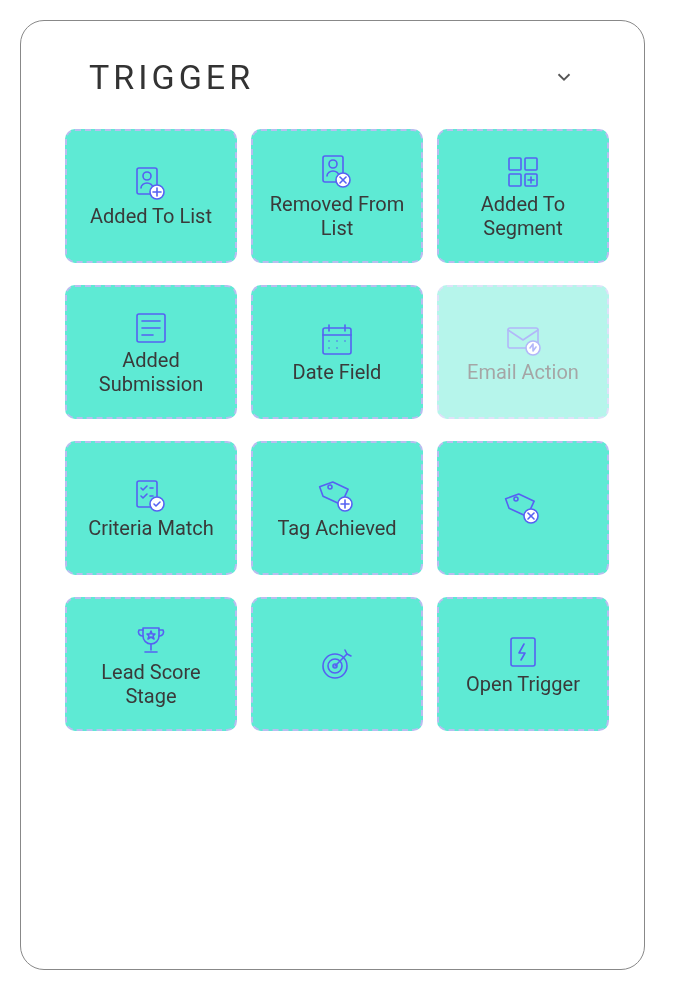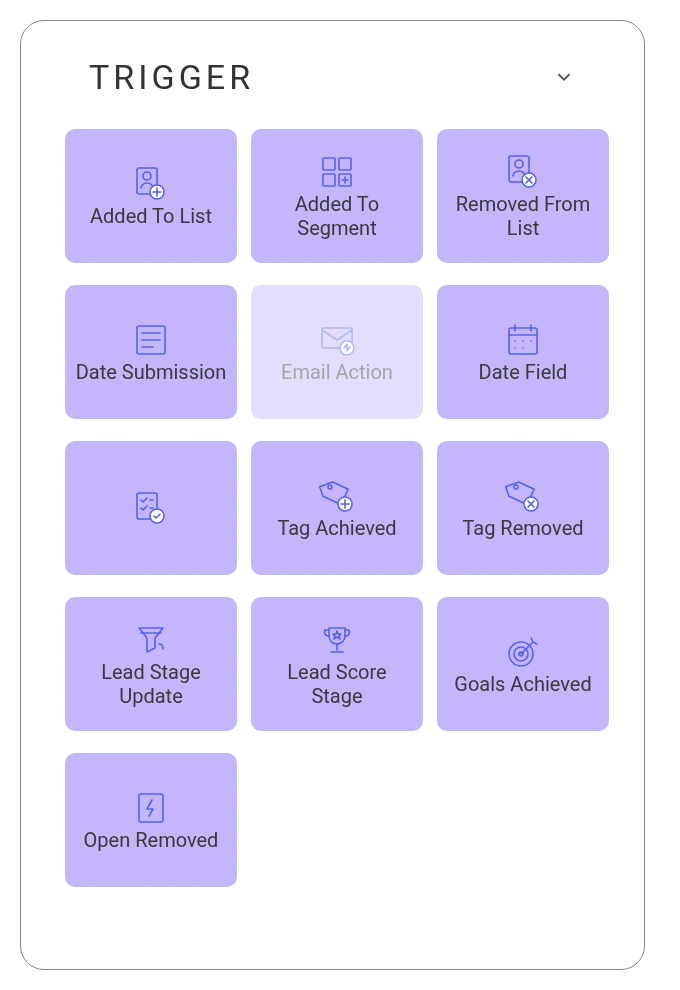--- a/index.html
+++ b/index.html
@@ -47,21 +47,21 @@
     }
     .card {
       height: 134px;
       border: 2px dashed #b9bdf0;
       border-radius: 10px;
       display: flex;
       flex-direction: column;
       align-items: center;
       justify-content: center;
       cursor: pointer;
-      background: #c4b5fd;
+      background: #5eead4;
     }
     .card.disabled {
       opacity: 0.45;
     }
     .icon {
       width: 40px;
       height: 40px;
       display: flex;
       align-items: center;
       justify-content: center;
@@ -98,111 +98,102 @@
         <div class="icon">
           <svg width="40" height="40" viewBox="0 0 40 40">
             <use href="#icon-person-list-add"></use>
           </svg>
         </div>
         <div class="label">Added To List</div>
       </div>
       <div class="card">
         <div class="icon">
           <svg width="40" height="40" viewBox="0 0 40 40">
+            <use href="#icon-person-list-remove"></use>
+          </svg>
+        </div>
+        <div class="label">Removed From List</div>
+      </div>
+      <div class="card">
+        <div class="icon">
+          <svg width="40" height="40" viewBox="0 0 40 40">
             <use href="#icon-segment-add"></use>
           </svg>
         </div>
         <div class="label">Added To Segment</div>
       </div>
       <div class="card">
         <div class="icon">
           <svg width="40" height="40" viewBox="0 0 40 40">
-            <use href="#icon-person-list-remove"></use>
-          </svg>
-        </div>
-        <div class="label">Removed From List</div>
-      </div>
-      <div class="card">
-        <div class="icon">
-          <svg width="40" height="40" viewBox="0 0 40 40">
             <use href="#icon-form"></use>
           </svg>
         </div>
-        <div class="label">Date Submission</div>
+        <div class="label">Added Submission</div>
+      </div>
+      <div class="card">
+        <div class="icon">
+          <svg width="40" height="40" viewBox="0 0 40 40">
+            <use href="#icon-calendar"></use>
+          </svg>
+        </div>
+        <div class="label">Date Field</div>
       </div>
       <div class="card disabled">
         <div class="icon">
           <svg width="40" height="40" viewBox="0 0 40 40">
             <use href="#icon-email-action"></use>
           </svg>
         </div>
         <div class="label">Email Action</div>
       </div>
       <div class="card">
         <div class="icon">
           <svg width="40" height="40" viewBox="0 0 40 40">
-            <use href="#icon-calendar"></use>
-          </svg>
-        </div>
-        <div class="label">Date Field</div>
-      </div>
-      <div class="card">
-        <div class="icon">
-          <svg width="40" height="40" viewBox="0 0 40 40">
             <use href="#icon-checklist"></use>
           </svg>
         </div>
+        <div class="label">Criteria Match</div>
       </div>
       <div class="card">
         <div class="icon">
           <svg width="40" height="40" viewBox="0 0 40 40">
             <use href="#icon-tag-add"></use>
           </svg>
         </div>
         <div class="label">Tag Achieved</div>
       </div>
       <div class="card">
         <div class="icon">
           <svg width="40" height="40" viewBox="0 0 40 40">
             <use href="#icon-tag-remove"></use>
           </svg>
         </div>
-        <div class="label">Tag Removed</div>
-      </div>
-      <div class="card">
-        <div class="icon">
-          <svg width="40" height="40" viewBox="0 0 40 40">
-            <use href="#icon-funnel"></use>
-          </svg>
-        </div>
-        <div class="label">Lead Stage Update</div>
       </div>
       <div class="card">
         <div class="icon">
           <svg width="40" height="40" viewBox="0 0 40 40">
             <use href="#icon-trophy"></use>
           </svg>
         </div>
         <div class="label">Lead Score Stage</div>
       </div>
       <div class="card">
         <div class="icon">
           <svg width="40" height="40" viewBox="0 0 40 40">
             <use href="#icon-target"></use>
           </svg>
         </div>
-        <div class="label">Goals Achieved</div>
       </div>
       <div class="card">
         <div class="icon">
           <svg width="40" height="40" viewBox="0 0 40 40">
             <use href="#icon-lightning"></use>
           </svg>
         </div>
-        <div class="label">Open Removed</div>
+        <div class="label">Open Trigger</div>
       </div>
     </div>
 </div>
 
 <svg width="0" height="0" style="position:absolute">
   <defs>
     <g id="icon-person-list-add">
       <rect x="6" y="4" width="20" height="26" rx="2"></rect>
       <circle cx="16" cy="12" r="4"></circle>
       <path d="M10 24c0-3 3-5 6-5s6 2 6 5"></path>

